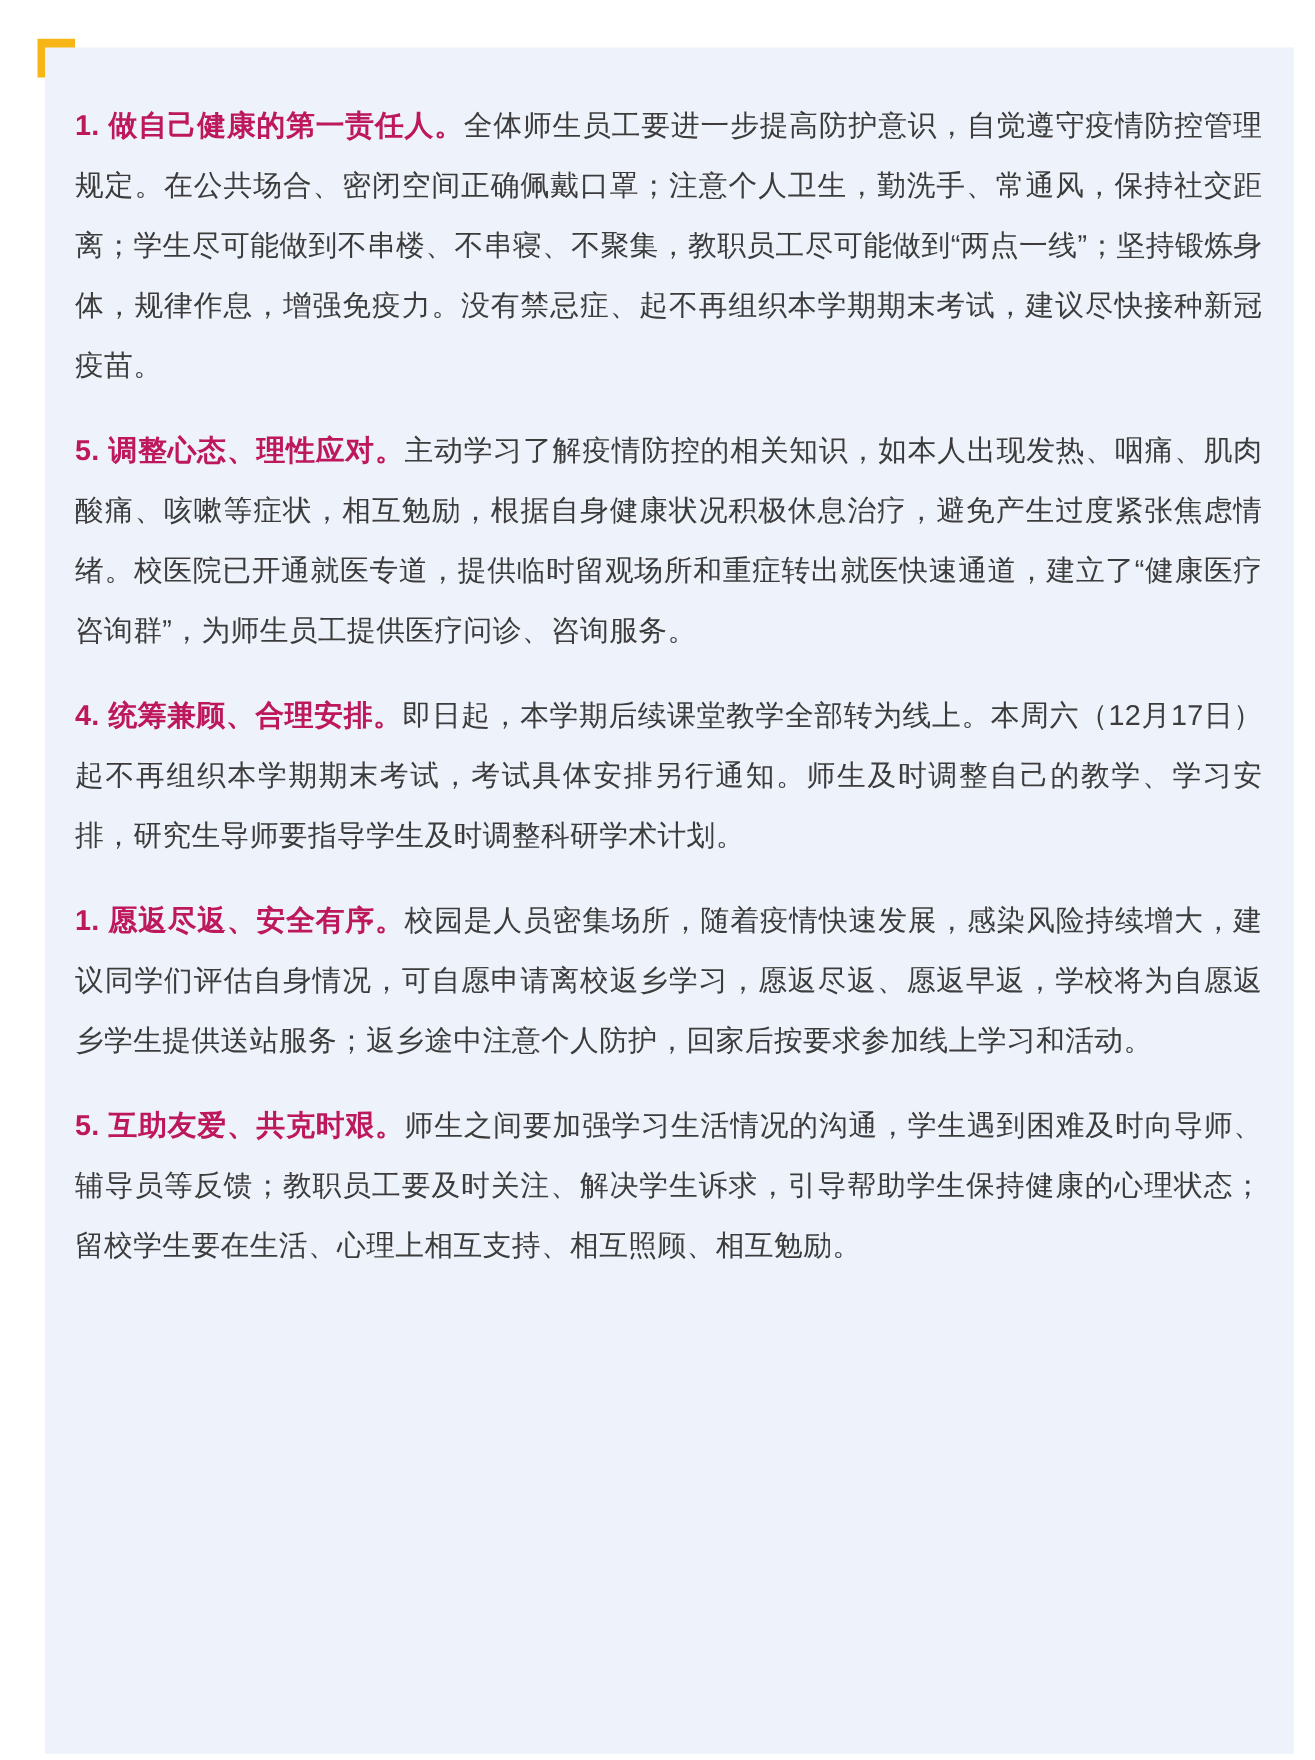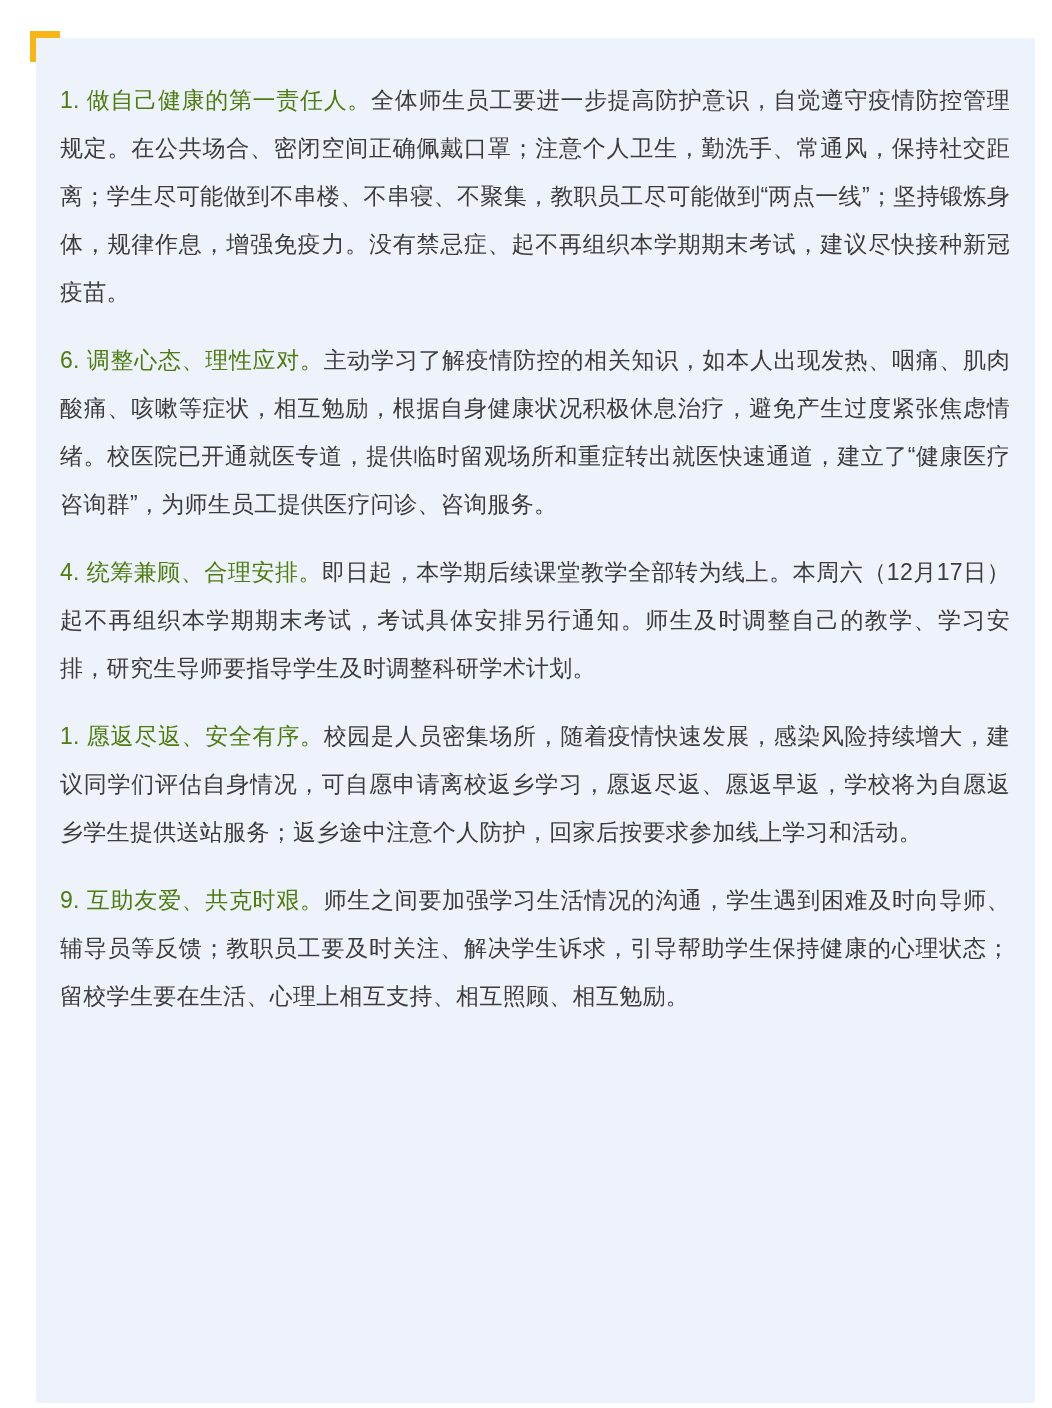--- a/index.html
+++ b/index.html
@@ -38,22 +38,22 @@
     .para {
       margin: 0 0 20px 0;
       font-size: 23px;
       line-height: 48px;
       color: #3c3c3c;
       text-align: justify;
       text-justify: inter-ideograph;
       letter-spacing: 0.3px;
     }
     .para strong {
-      font-weight: normal;
-      color: #4d7c0f;
+      font-weight: bold;
+      color: #be185d;
     }
     .para.right {
       text-align: right;
     }
     .para:last-child {
       margin-bottom: 0;
     }
   </style>
 </head>
 <body>
@@ -61,25 +61,25 @@
 <div class="page">
 
   <div class="corner-accent"></div>
 
   <div class="notice-card">
 
 
 
     <p class="para"><strong>1. 做自己健康的第一责任人。</strong><span>全体师生员工要进一步提高防护意识，自觉遵守疫情防控管理规定。在公共场合、密闭空间正确佩戴口罩；注意个人卫生，勤洗手、常通风，保持社交距离；学生尽可能做到不串楼、不串寝、不聚集，教职员工尽可能做到“两点一线”；坚持锻炼身体，规律作息，增强免疫力。没有禁忌症、起不再组织本学期期末考试，建议尽快接种新冠疫苗。</span></p>
 
-    <p class="para"><strong>6. 调整心态、理性应对。</strong><span>主动学习了解疫情防控的相关知识，如本人出现发热、咽痛、肌肉酸痛、咳嗽等症状，相互勉励，根据自身健康状况积极休息治疗，避免产生过度紧张焦虑情绪。校医院已开通就医专道，提供临时留观场所和重症转出就医快速通道，建立了“健康医疗咨询群”，为师生员工提供医疗问诊、咨询服务。</span></p>
+    <p class="para"><strong>5. 调整心态、理性应对。</strong><span>主动学习了解疫情防控的相关知识，如本人出现发热、咽痛、肌肉酸痛、咳嗽等症状，相互勉励，根据自身健康状况积极休息治疗，避免产生过度紧张焦虑情绪。校医院已开通就医专道，提供临时留观场所和重症转出就医快速通道，建立了“健康医疗咨询群”，为师生员工提供医疗问诊、咨询服务。</span></p>
 
     <p class="para"><strong>4. 统筹兼顾、合理安排。</strong><span>即日起，本学期后续课堂教学全部转为线上。本周六（12月17日）起不再组织本学期期末考试，考试具体安排另行通知。师生及时调整自己的教学、学习安排，研究生导师要指导学生及时调整科研学术计划。</span></p>
 
     <p class="para"><strong>1. 愿返尽返、安全有序。</strong><span>校园是人员密集场所，随着疫情快速发展，感染风险持续增大，建议同学们评估自身情况，可自愿申请离校返乡学习，愿返尽返、愿返早返，学校将为自愿返乡学生提供送站服务；返乡途中注意个人防护，回家后按要求参加线上学习和活动。</span></p>
 
-    <p class="para"><strong>9. 互助友爱、共克时艰。</strong><span>师生之间要加强学习生活情况的沟通，学生遇到困难及时向导师、辅导员等反馈；教职员工要及时关注、解决学生诉求，引导帮助学生保持健康的心理状态；留校学生要在生活、心理上相互支持、相互照顾、相互勉励。</span></p>
+    <p class="para"><strong>5. 互助友爱、共克时艰。</strong><span>师生之间要加强学习生活情况的沟通，学生遇到困难及时向导师、辅导员等反馈；教职员工要及时关注、解决学生诉求，引导帮助学生保持健康的心理状态；留校学生要在生活、心理上相互支持、相互照顾、相互勉励。</span></p>
 
 
 
 
   </div>
 </div>
 
 </body></html>

